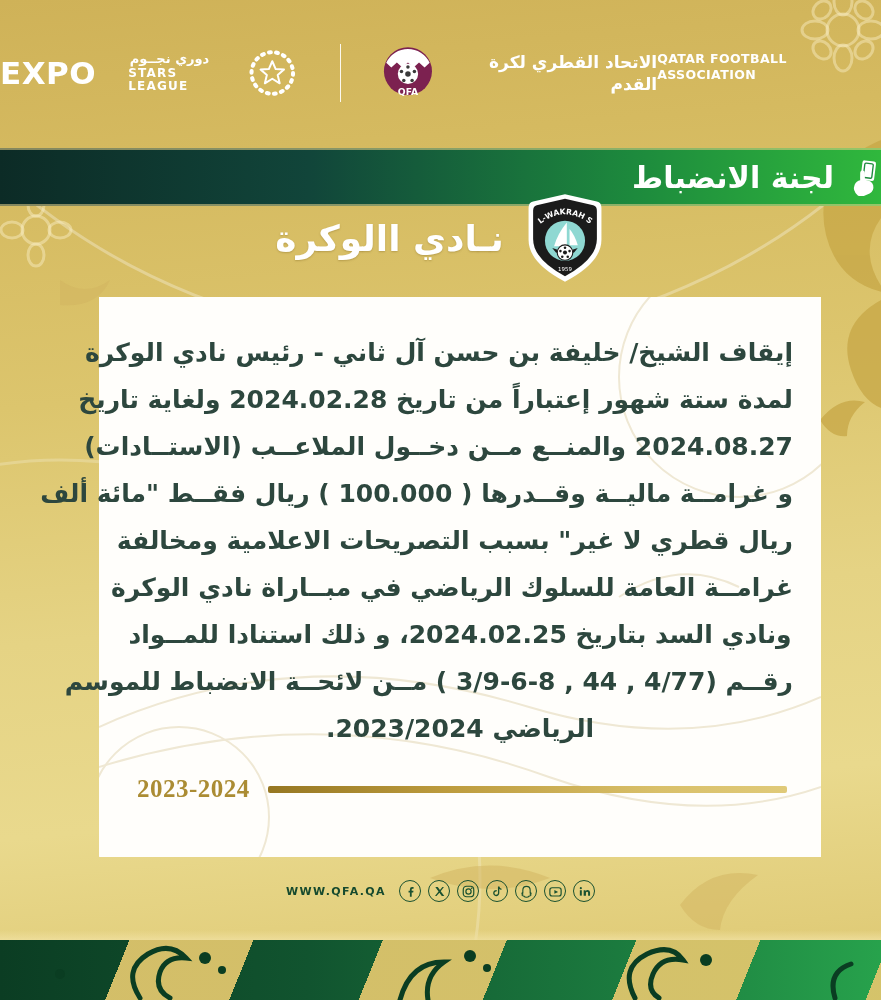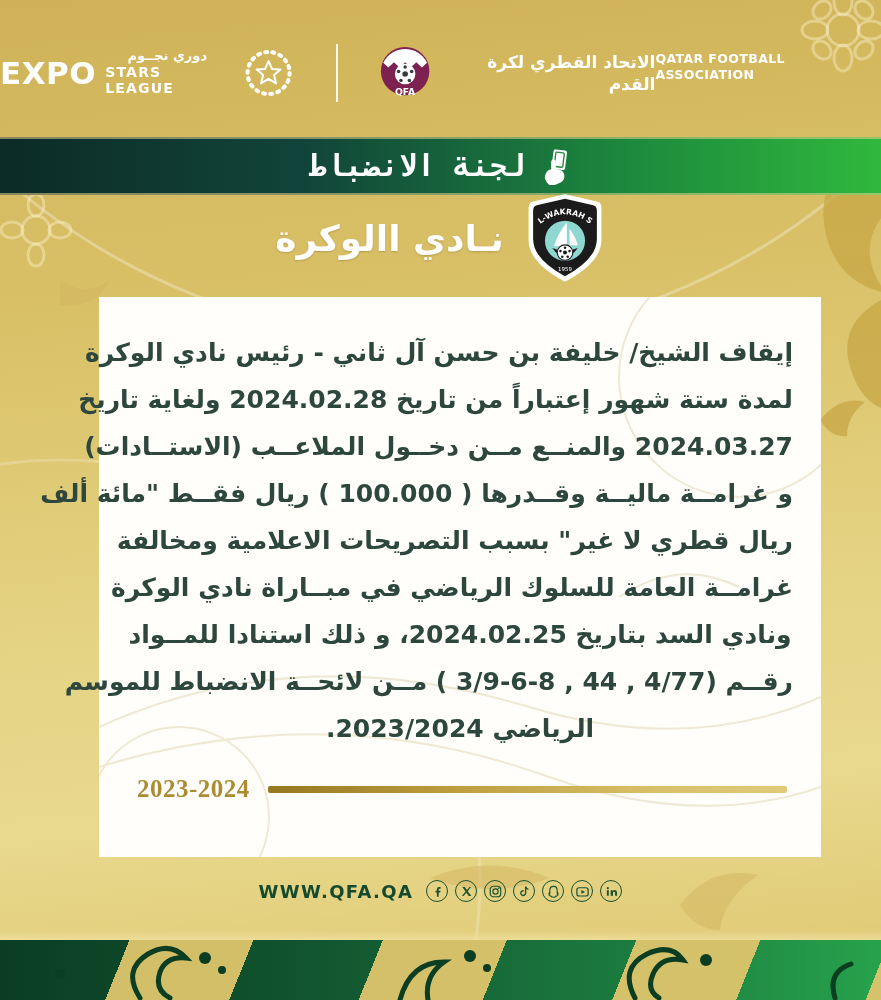--- a/index.html
+++ b/index.html
@@ -8,34 +8,34 @@
     background:linear-gradient(175deg,#cfb258 0%,#d5ba60 16%,#dcc56d 38%,#e5d384 60%,#e9d98d 78%,#e1cd7a 92%,#dbc56f 100%);}
   .bg-orn{position:absolute;inset:0;z-index:0;pointer-events:none;}
 
   
   .header{position:absolute;top:0;left:0;right:0;height:132px;z-index:2;
     display:flex;align-items:center;justify-content:center;gap:28px;padding-top:14px;box-sizing:border-box;}
   .expo-group{display:flex;align-items:center;gap:9px;}
   .expo-word{color:#fff;font-weight:bold;font-size:31px;letter-spacing:.5px;}
   .expo-sub{display:flex;flex-direction:column;line-height:1.15;color:#fff;}
   .expo-sub .ar{font-size:13px;font-weight:bold;text-align:center;}
-  .expo-sub .en{font-size:14px;font-weight:bold;letter-spacing:1.2px;}
+  .expo-sub .en{font-size:12px;font-weight:bold;letter-spacing:1.2px;margin-left:23px;}
   .emblem{width:54px;height:54px;margin-left:4px;}
   .hdr-divider{width:2px;height:58px;background:rgba(255,255,255,.9);margin:0 14px;}
   .qfa-group{display:flex;align-items:center;gap:12px;}
   .qfa-badge{width:52px;height:64px;}
   .qfa-titles{display:flex;color:#fff;line-height:1.3;}
   .qfa-titles .ar{font-size:17px;font-weight:bold;}
   .qfa-titles .en{font-size:12.5px;font-weight:bold;letter-spacing:.4px;}
 
   
-  .banner{position:absolute;top:137px;left:0;right:0;height:58px;z-index:2;
+  .banner{position:absolute;top:148px;left:0;right:0;height:58px;z-index:2;
     background:linear-gradient(90deg,#0c2b26 0%,#11453a 35%,#1d8a3d 72%,#30b83d 100%);
-    display:flex;align-items:center;justify-content:center;gap:13px;
-    border-top:2px solid rgba(233,212,140,.55);border-bottom:2px solid rgba(233,212,140,.55);box-sizing:border-box;font-family:Liberation Mono, monospace;}
+    display:flex;align-items:center;justify-content:flex-end;gap:13px;
+    border-top:2px solid rgba(233,212,140,.55);border-bottom:2px solid rgba(233,212,140,.55);box-sizing:border-box;}
   .banner-title{color:#fff;font-size:30px;font-weight:bold;direction:rtl;}
   .hand-icon{width:34px;height:40px;margin-top:2px;}
 
   
   .club-row{position:absolute;top:195px;left:0;right:0;height:86px;z-index:2;
     display:flex;align-items:center;justify-content:center;gap:20px;}
   .club-name{color:#fff;font-size:36px;font-weight:bold;direction:rtl;text-shadow:0 1px 2px rgba(120,95,30,.35);}
   .club-logo{width:82px;height:92px;}
 
   
@@ -45,21 +45,21 @@
     font-size:25px;font-weight:bold;line-height:47px;padding:32px 28px 0;white-space:nowrap;}
   .st-line b{font-weight:bold;}
   .season-row{position:absolute;left:38px;right:34px;top:478px;display:flex;align-items:center;gap:18px;}
   .season-label{color:#ab8c33;font-size:25px;font-weight:bold;letter-spacing:.5px;font-family:Liberation Serif, serif;}
   .season-line{flex:1;height:7px;border-radius:2px;
     background:linear-gradient(90deg,#967722 0%,#bd9c3e 35%,#d9c06a 75%,#e0ca79 100%);}
 
   
   .footer{position:absolute;top:880px;left:0;right:0;z-index:2;
     display:flex;align-items:center;justify-content:center;gap:13px;}
-  .site{color:#164a2e;font-size:18px;font-weight:bold;letter-spacing:1.4px;cursor:pointer;}
+  .site{color:#164a2e;font-size:11px;font-weight:bold;letter-spacing:1.4px;cursor:pointer;}
   .socials{display:flex;align-items:center;gap:7px;}
   .soc{width:22px;height:22px;border:1.6px solid #1a5130;border-radius:50%;
     display:flex;align-items:center;justify-content:center;box-sizing:border-box;cursor:pointer;}
   .soc svg{width:15px;height:15px;display:block;}
 
   
   .band{position:absolute;left:0;bottom:0;width:100%;height:60px;z-index:1;overflow:hidden;
     background:
       repeating-linear-gradient(112deg, rgba(222,197,108,0) 0 120px, rgba(222,197,108,.95) 120px 235px),
       linear-gradient(90deg,#0b3d23 0%,#11542f 35%,#1b7a3e 70%,#27a24c 100%);}
@@ -185,21 +185,21 @@
         <path d="M0 430 q200 -90 430 -20 q160 48 292 -10"></path>
         <path d="M0 470 q230 -70 450 10 q150 52 272 10"></path>
         <circle cx="640" cy="80" r="120"></circle>
         <circle cx="80" cy="520" r="90"></circle>
         <path d="M520 300 q60 -40 120 -10"></path>
       </g>
     </svg>
     <div class="statement" dir="rtl">
         <div class="st-line"><b>إيقاف</b> الشيخ/ خليفة بن حسن آل ثاني - رئيس نادي الوكرة</div>
         <div class="st-line">لمدة ستة شهور إعتباراً من تاريخ 2024.02.28 ولغاية تاريخ</div>
-        <div class="st-line">2024.03.27 والمنــع مــن دخــول الملاعــب (الاستــادات)</div>
+        <div class="st-line">2024.08.27 والمنــع مــن دخــول الملاعــب (الاستــادات)</div>
         <div class="st-line">و غرامــة ماليــة وقــدرها ( 100.000 ) ريال فقــط "مائة ألف</div>
         <div class="st-line">ريال قطري لا غير" بسبب التصريحات الاعلامية ومخالفة</div>
         <div class="st-line">غرامــة العامة للسلوك الرياضي في مبــاراة نادي الوكرة</div>
         <div class="st-line">ونادي السد بتاريخ 2024.02.25، و ذلك استنادا للمــواد</div>
         <div class="st-line">رقــم (4/77 , 44 , 8-6-3/9 ) مــن لائحــة الانضباط للموسم</div>
         <div class="st-line">الرياضي 2023/2024.</div>
       </div>
     <div class="season-row">
       <span class="season-label">2023-2024</span>
       <div class="season-line"></div>

